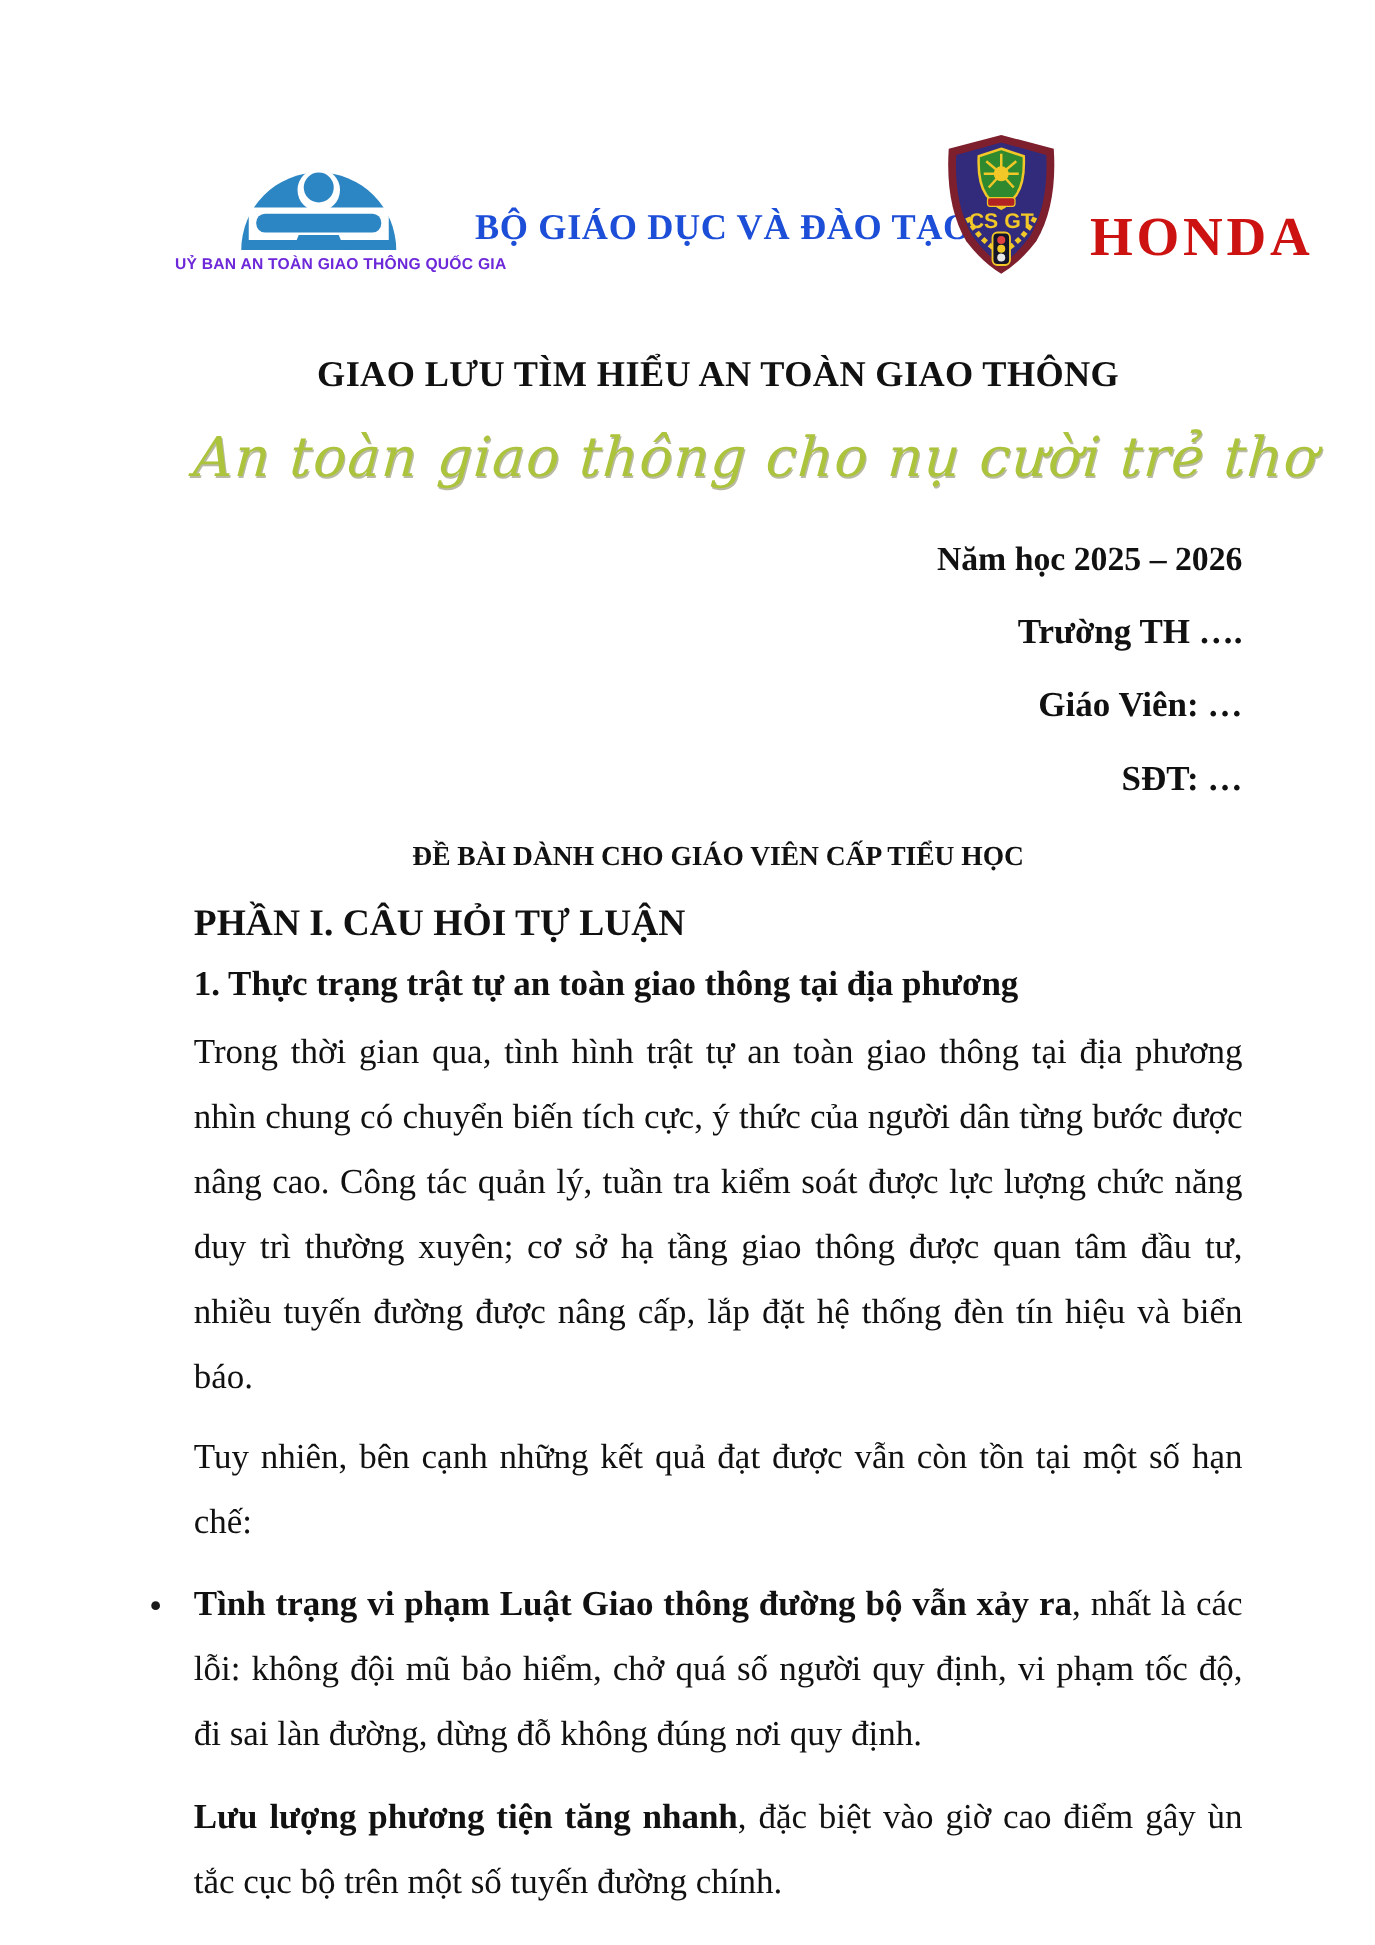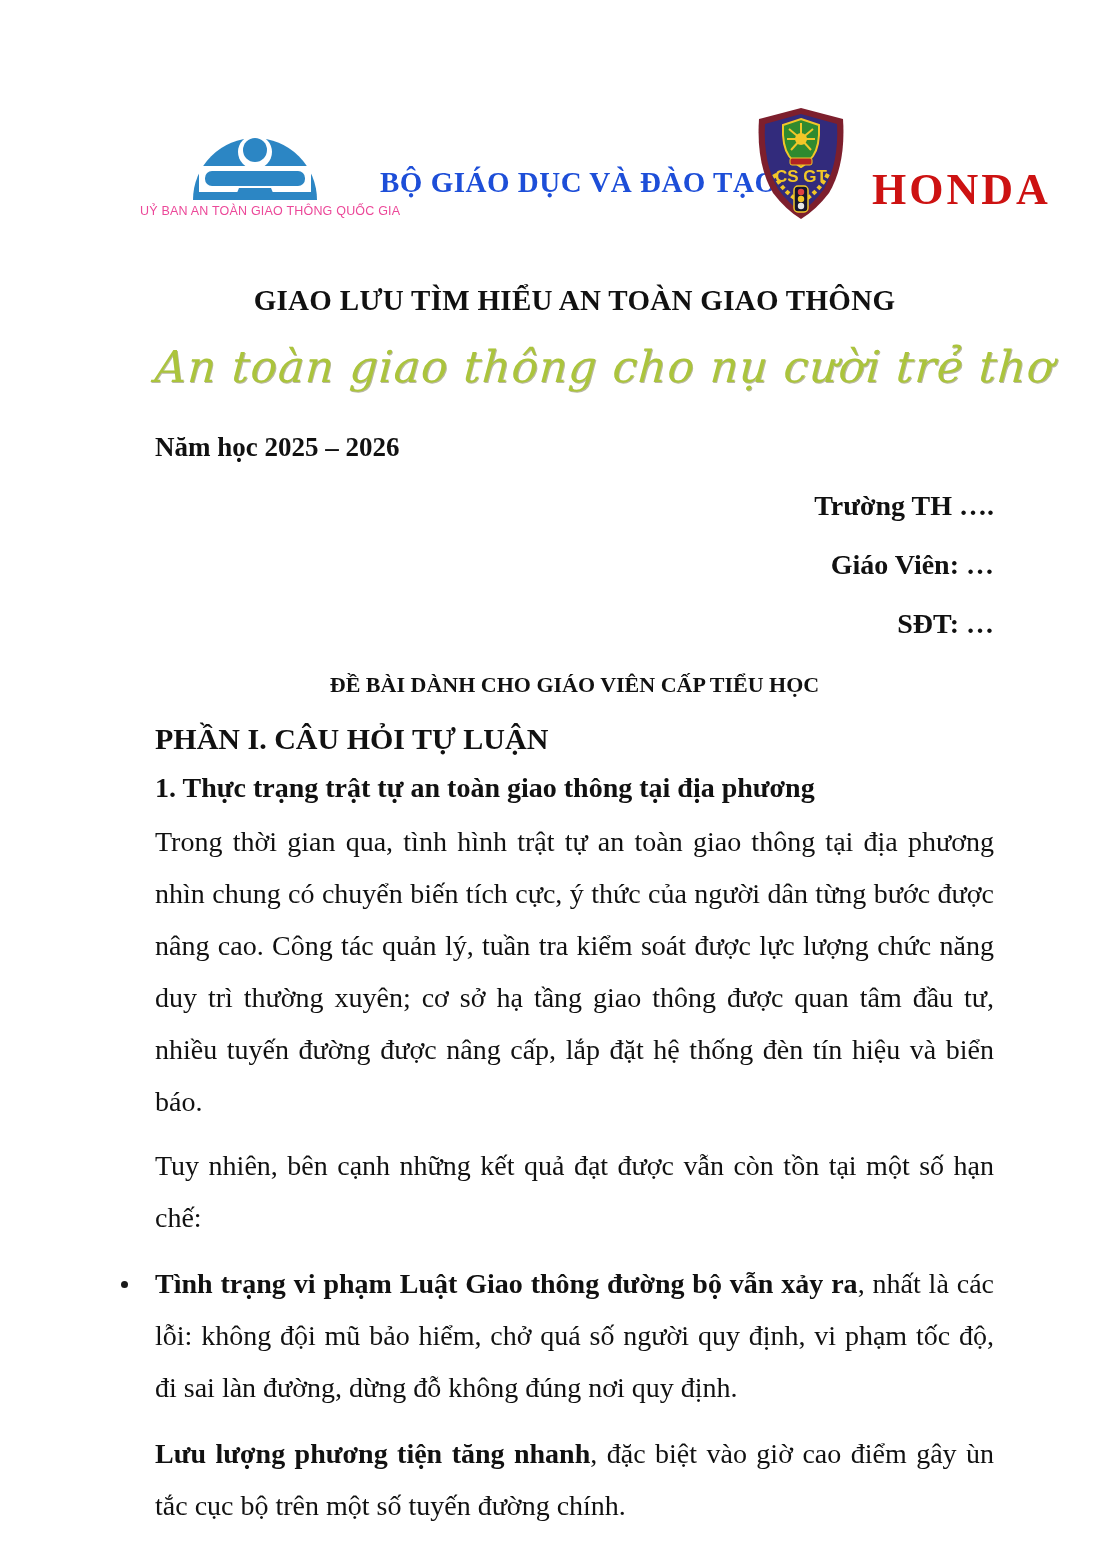--- a/index.html
+++ b/index.html
@@ -19,24 +19,24 @@
   .header { position: relative; height: 240px; }
 
   .logo-left {
     position: absolute; left: 140px; top: 128px;
     width: 230px; text-align: center;
   }
   .logo-left svg { display: block; margin: 0 auto; }
   .logo-caption {
     margin-top: 4px;
     font-family: "Liberation Sans", sans-serif;
-    font-weight: normal;
+    font-weight: bold;
     font-size: 12.5px;
     letter-spacing: 0.2px;
-    color: #ec4899;
+    color: #6d28d9;
     white-space: nowrap;
   }
 
   .ministry {
     position: absolute; left: 380px; top: 166px;
     font-size: 29px; font-weight: bold; color: #1d4ed8;
     white-space: nowrap; letter-spacing: 0.5px;
   }
 
   .csgt { position: absolute; left: 752px; top: 106px; }
@@ -65,21 +65,21 @@
     font-style: italic;
     font-size: 44px;
     letter-spacing: 1px;
     color: #abc43c;
     text-shadow: 1px 1px 0 #b9b9a4;
     transform: skewX(-4deg);
     white-space: nowrap;
   }
 
   .school-year {
-    margin: 40px 0 0; text-align: left;
+    margin: 40px 0 0; text-align: right;
     font-size: 27px; font-weight: bold;
   }
 
   .info-line { margin: 27px 0 0; font-size: 28px; font-weight: bold; text-align: right; }
 
   .exam-title {
     margin: 32px 0 0; text-align: center;
     font-size: 22px; font-weight: bold; white-space: nowrap;
   }
 

